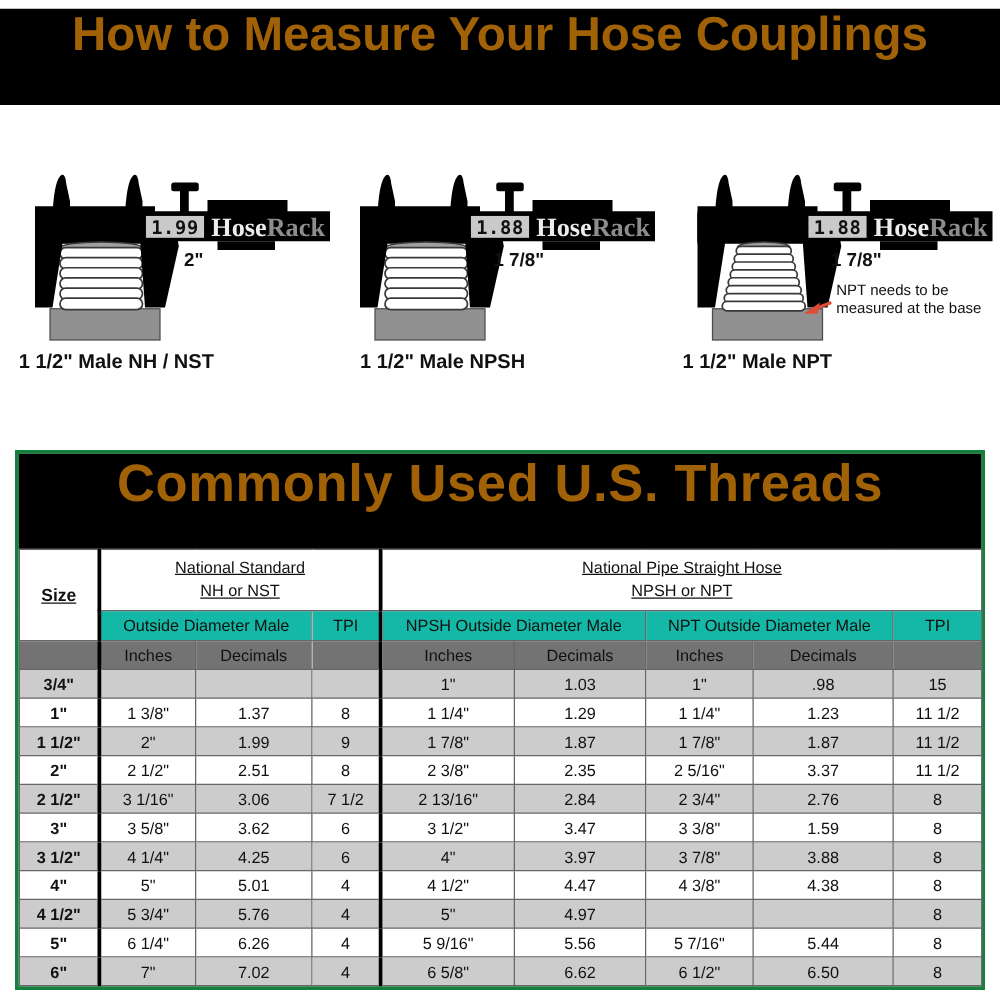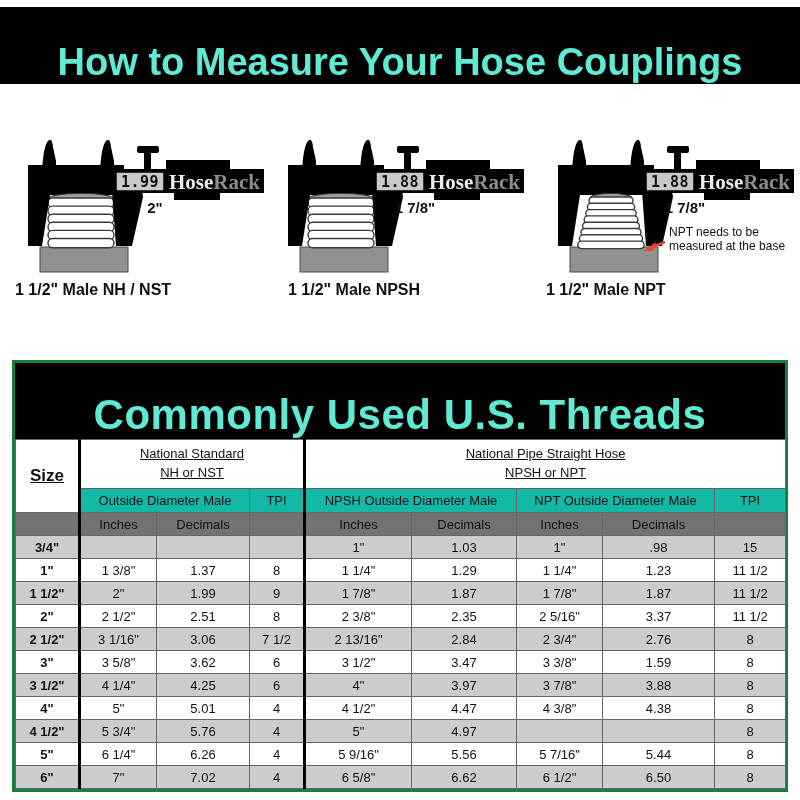--- a/index.html
+++ b/index.html
@@ -1,22 +1,22 @@
 <!DOCTYPE html>
 <html><head>
 <meta charset="utf-8">
 <style>
   html,body{margin:0;padding:0;}
   body{
     width:800px;height:800px;background:#ffffff;position:relative;
     font-family:"Liberation Sans",sans-serif;color:#1a1a1a;overflow:hidden;
   }
   .banner{
-    position:absolute;background:#000;color:#5eead4;display:flex;
-    align-items:flex-end;justify-content:center;font-weight:bold;
+    position:absolute;background:#000;color:#a16207;display:flex;
+    align-items:flex-start;justify-content:center;font-weight:bold;
   }
   #top-banner{left:0;top:7px;width:800px;height:77px;font-size:38px;letter-spacing:0px;}
   
   .caliper{position:absolute;top:133px;width:264px;height:150px;}
   .cal-caption{
     position:absolute;top:281px;font-size:16px;font-weight:bold;color:#111;
     white-space:nowrap;
   }
   
   #table-card{
@@ -25,21 +25,21 @@
   }
   #table-banner{position:relative;width:100%;height:76px;font-size:42px;letter-spacing:.5px;}
   table{border-collapse:collapse;width:100%;table-layout:fixed;font-size:13px;}
   th,td{
     border:1px solid #666;text-align:center;vertical-align:middle;
     padding:1px 0;height:20px;overflow:hidden;font-weight:normal;color:#111;
   }
   tr.hrow1 th{height:46px;background:#fff;white-space:pre-line;line-height:1.45;text-decoration:underline;}
   tr.hrow2 th{background:#14b8a6;height:21px;}
   tr.hrow3 th{background:#737373;height:20px;}
-  th.size-head{font-weight:bold;font-size:17px;background:#fff;}
+  th.size-head{font-weight:bold;font-size:14px;background:#fff;}
   .hb{border-right:3px solid #000 !important;}
   tbody td:first-child{font-weight:bold;border-right:3px solid #000;}
   tbody td:nth-child(4){border-right:3px solid #000;}
   tbody tr.stripe td{background:#cccccc;}
   tbody tr td{background:#fff;}
 </style>
 </head>
 <body>
 
 <div id="top-banner" class="banner">

